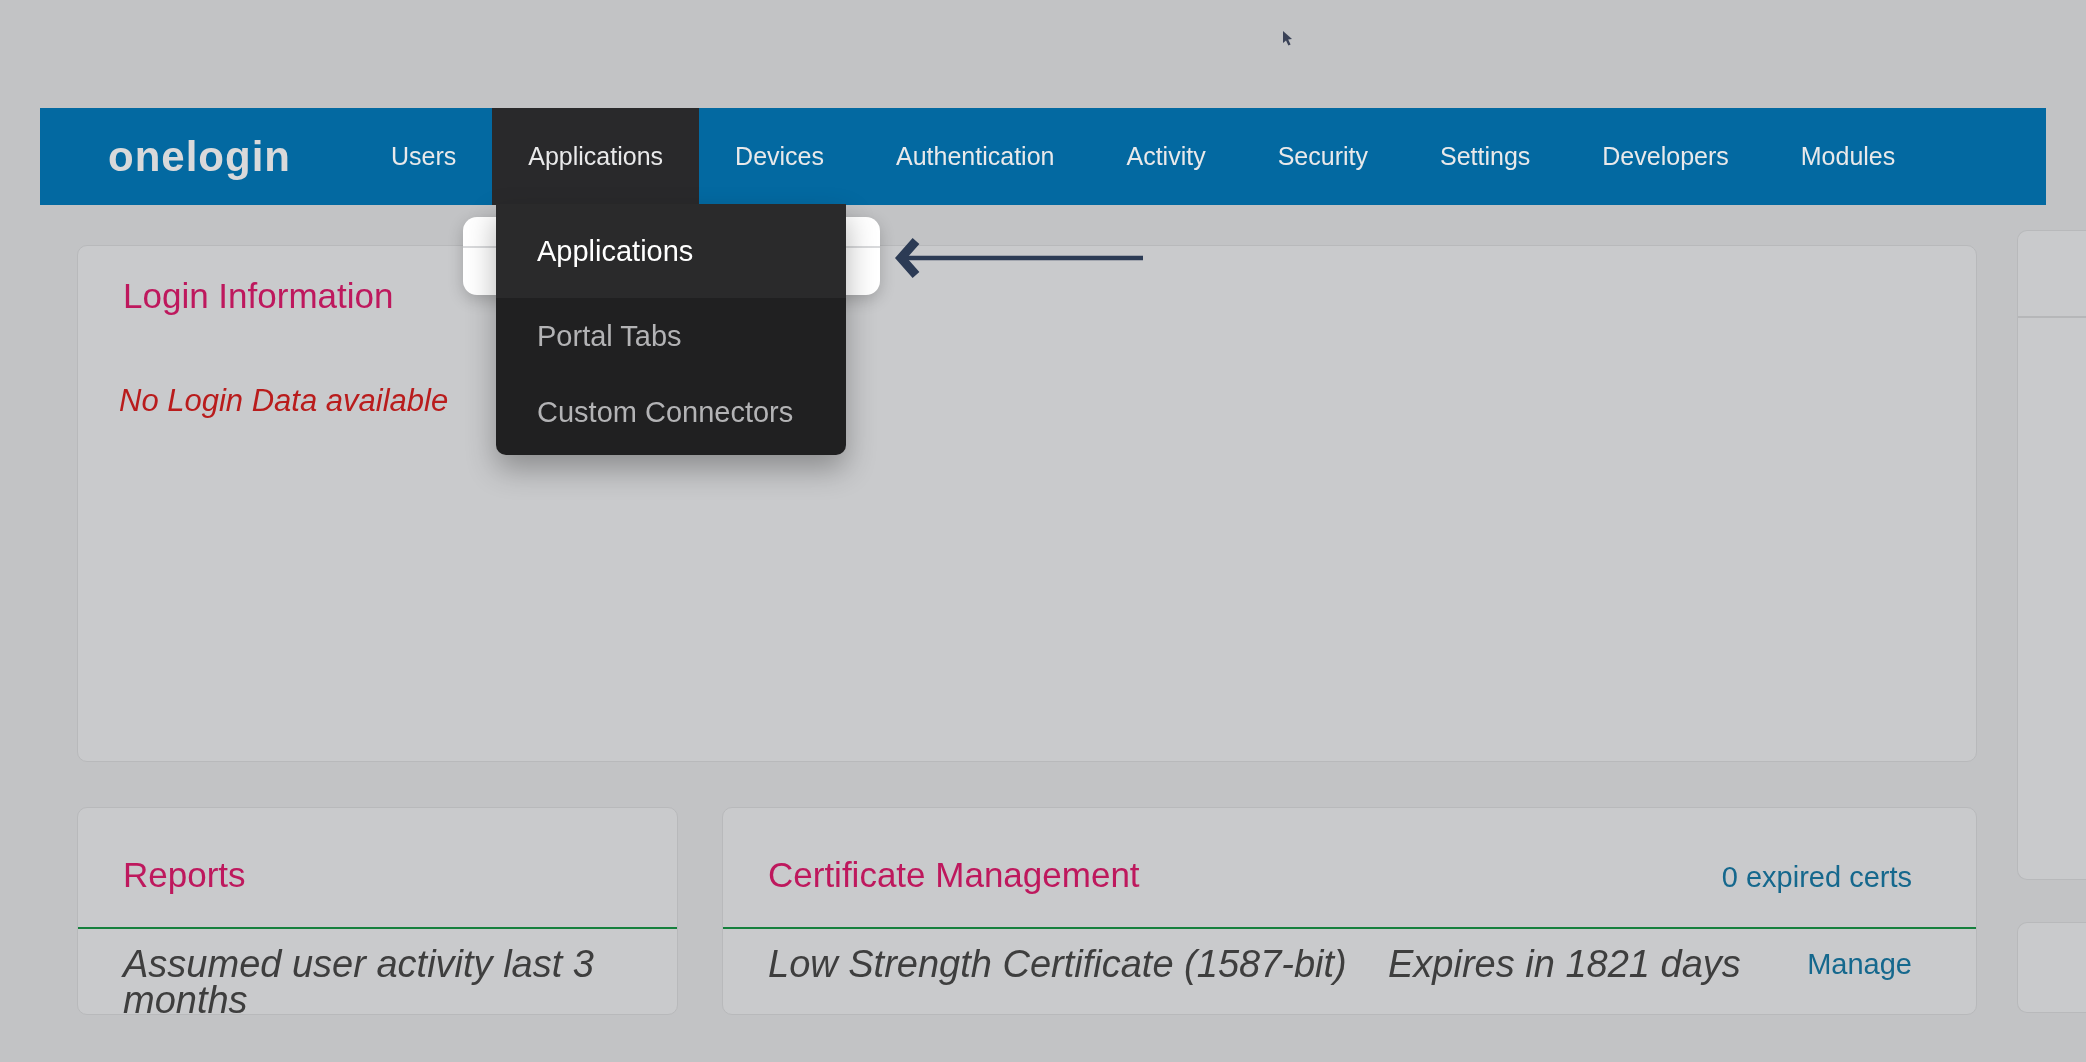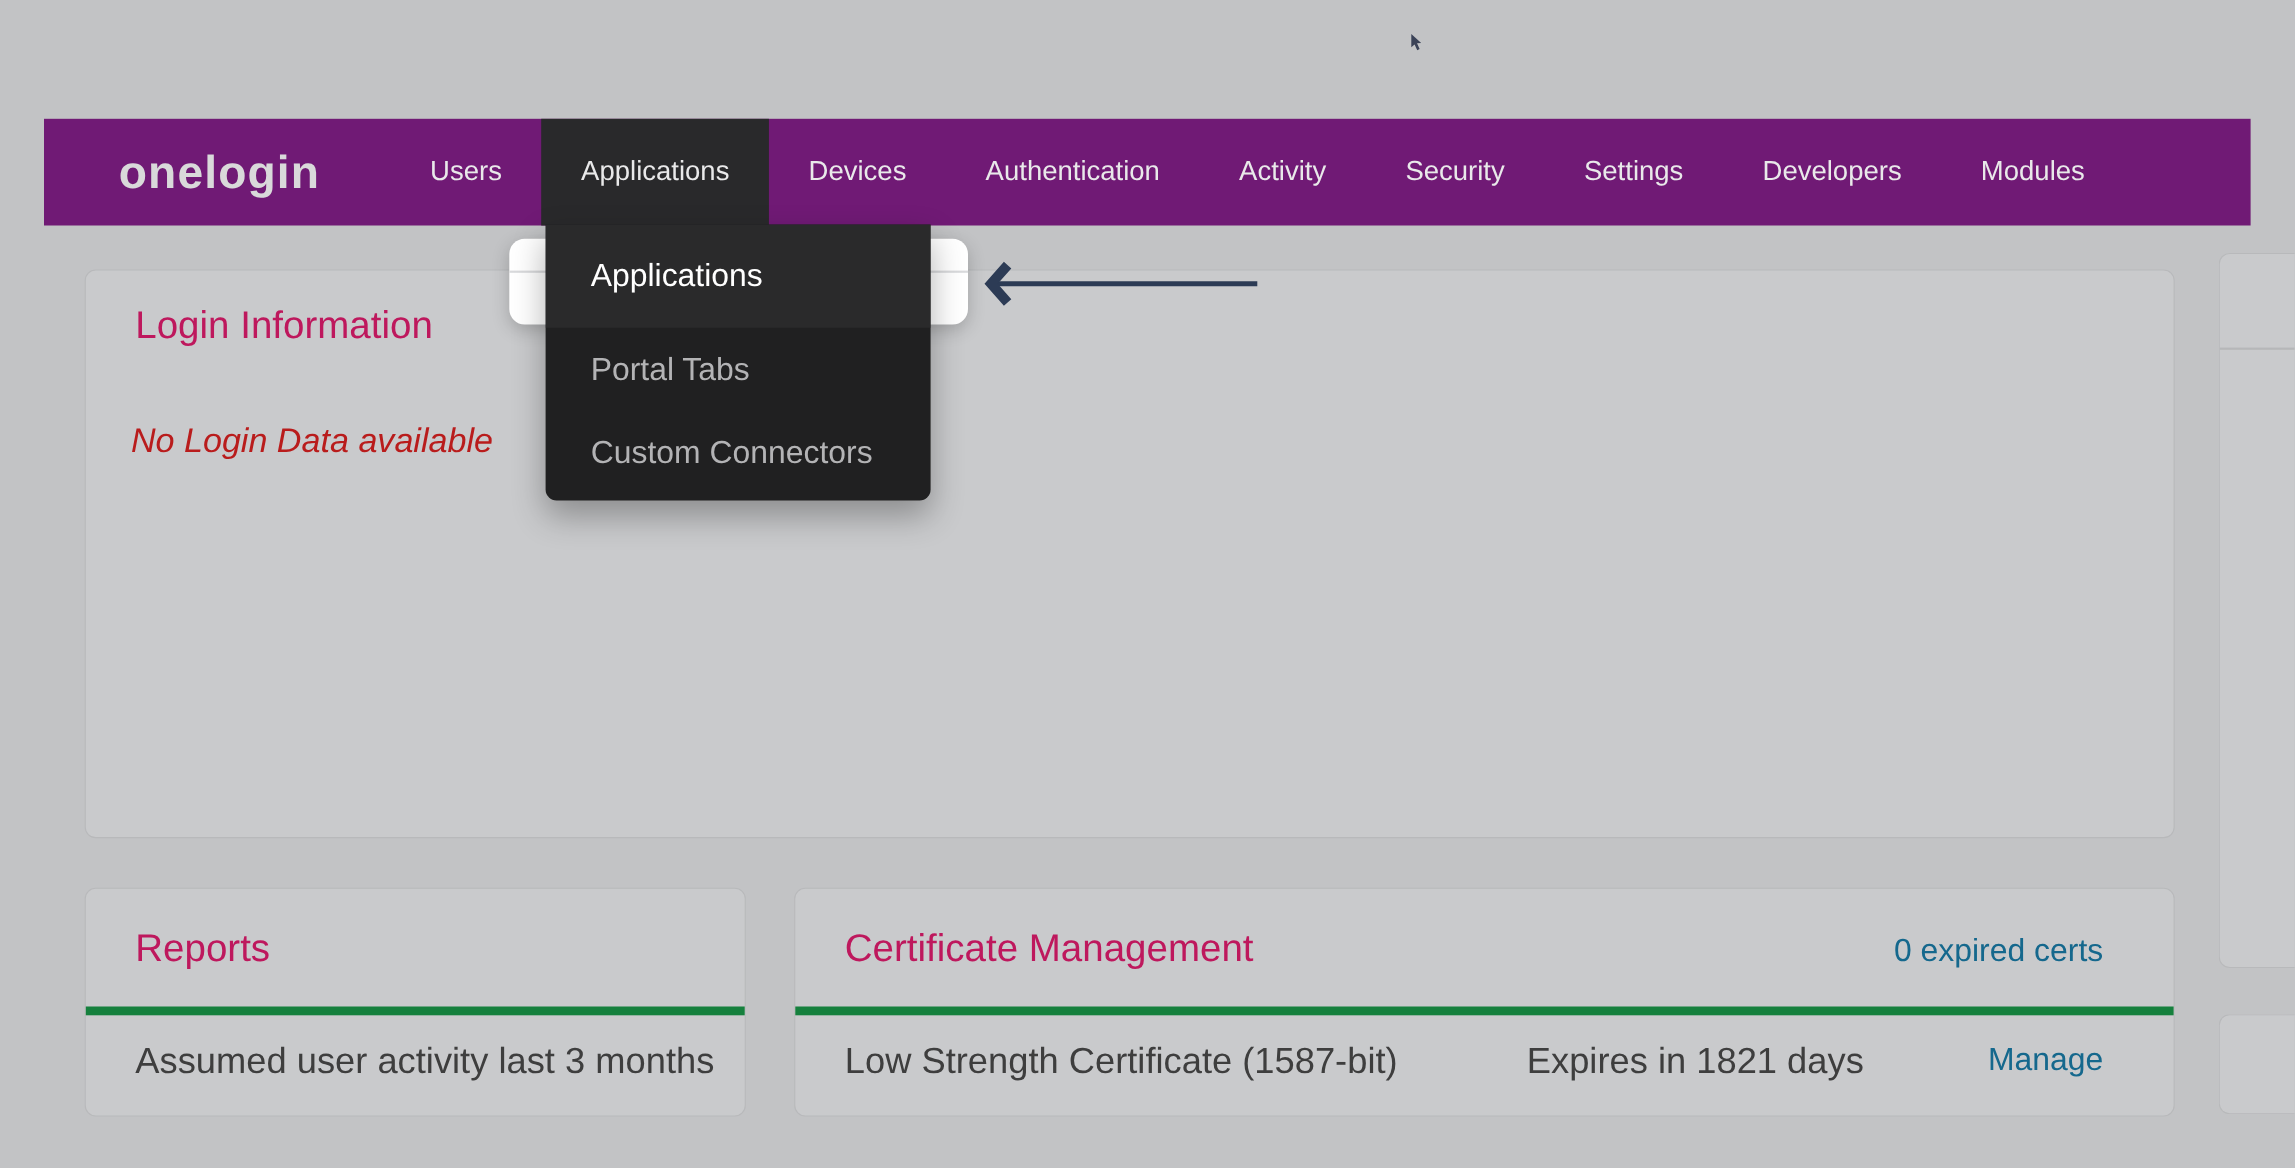--- a/index.html
+++ b/index.html
@@ -4,21 +4,21 @@
 <style>
   html,body{margin:0;padding:0;}
   body{
     width:2086px;height:1062px;position:relative;overflow:hidden;
     background:#c2c3c5;
     font-family:"Liberation Sans","DejaVu Sans",sans-serif;
   }
   
   .navbar{
     position:absolute;left:40px;top:108px;width:2006px;height:97px;
-    background:#701a75;display:flex;align-items:stretch;z-index:10;
+    background:#0369a1;display:flex;align-items:stretch;z-index:10;
   }
   .logo{
     margin-left:68px;align-self:center;
     font-size:42px;font-weight:700;letter-spacing:1px;color:#d9d9da;
   }
   .nav-items{display:flex;margin-left:64px;height:100%;}
   .nav-item{
     display:flex;align-items:center;padding:0 36px;cursor:pointer;
     color:#e9e9ea;font-size:25px;white-space:nowrap;
   }
@@ -34,28 +34,28 @@
     font-size:35px;line-height:42px;color:#be185d;
   }
   .card-login{left:77px;top:245px;width:1900px;height:517px;}
   .card-login .card-title{top:29px;}
   .empty-msg{
     position:absolute;left:41px;top:136px;
     font-style:italic;font-size:31px;line-height:38px;color:#b91c1c;
   }
   .card-reports{left:77px;top:807px;width:601px;height:208px;}
   .card-certs{left:722px;top:807px;width:1255px;height:208px;}
-  .card-header{position:absolute;left:0;right:0;top:4px;height:103px;border-bottom:8px solid #15803d;}
+  .card-header{position:absolute;left:0;right:0;top:16px;height:103px;border-bottom:2px solid #15803d;}
   .card-header .card-title{top:30px;}
   .header-link{
     position:absolute;right:64px;top:33px;
     font-size:29px;line-height:40px;color:#15688d;cursor:pointer;margin-left:48px;
   }
   .row-text{
-    position:absolute;top:138px;font-size:33px;line-height:36px;color:#3e3e3e;
+    position:absolute;top:138px;font-size:38px;line-height:36px;color:#3e3e3e;font-style:italic;
   }
   .row-name{left:45px;}
   .row-expires{left:665px;}
   .row-action{
     position:absolute;right:64px;top:138px;
     font-size:29px;line-height:36px;color:#15688d;cursor:pointer;
   }
   
   .card-partial{border-radius:10px 0 0 10px;border-right:none;}
   .card-partial-a{left:2017px;top:230px;width:75px;height:650px;}

